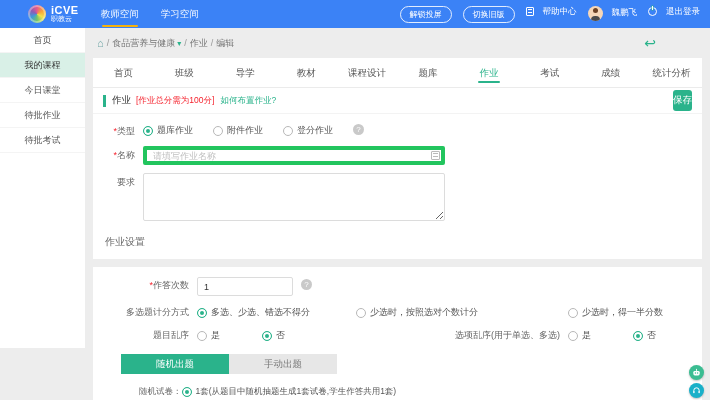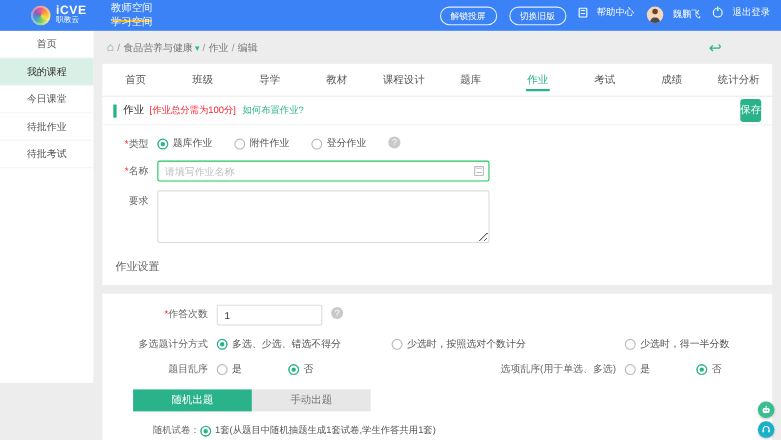--- a/index.html
+++ b/index.html
@@ -5,21 +5,21 @@
   * { box-sizing: border-box; margin: 0; padding: 0; }
   html,body { width:710px; height:400px; overflow:hidden; }
   body { font-family:"Liberation Sans","DejaVu Sans",sans-serif; background:#ededed; color:#555; font-size:9px; position:relative; }
 
   
   .topbar { position:absolute; top:0; left:0; width:710px; height:28px; background:#3b82f6; display:flex; align-items:center; color:#fff; padding:0 10px; z-index:10; }
   .logo { display:flex; align-items:center; margin-left:18px; cursor:pointer; }
   .logo-icon { width:18px; height:18px; border-radius:50%; background:conic-gradient(#e85a8a,#f7a437,#f3e14b,#6fc46a,#3f9bd8,#8e5bb5,#e85a8a); margin-right:5px; box-shadow:inset 0 0 0 2px rgba(255,255,255,.35); }
   .logo-title { font-size:11px; font-weight:bold; line-height:10px; letter-spacing:.5px; }
   .logo-sub { font-size:7px; line-height:8px; }
-  .topnav { display:flex; margin-left:22px;flex-direction:column; }
+  .topnav { display:flex; margin-left:22px; }
   .topnav-item { margin-right:22px; font-size:9.5px; position:relative; cursor:pointer; opacity:.95; }
   .topnav-item.active::after { content:""; position:absolute; left:1px; right:1px; bottom:-6px; height:2px; background:#ffb400; border-radius:1px; }
   .topbar-right { margin-left:auto; display:flex; align-items:flex-start; gap:11px; font-size:8.5px; }
   .pill { background:transparent; border:1px solid rgba(255,255,255,.85); color:#fff; border-radius:9px; font-size:8px; padding:2px 9px; font-family:inherit; cursor:pointer; }
   .hc, .user, .logout { display:flex; align-items:center; gap:9px; cursor:pointer; }
   .doc-icon { width:8px; height:9px; border:1px solid #fff; border-radius:1px; background:repeating-linear-gradient(#fff 0 1px, transparent 1px 3px) center/4px 5px no-repeat; }
   .avatar { width:15px; height:15px; border-radius:50%; background:#f6d7b8; position:relative; overflow:hidden; }
   .avatar::before { content:""; position:absolute; top:2px; left:5px; width:5px; height:5px; background:#6b4226; border-radius:50%; }
   .avatar::after { content:""; position:absolute; bottom:0; left:3px; width:9px; height:5px; background:#4a4a4a; border-radius:4px 4px 0 0; }
   .power-icon { width:9px; height:9px; border:1px solid #fff; border-radius:50%; position:relative; display:inline-block; }
@@ -60,21 +60,21 @@
   
   .frow { display:flex; align-items:flex-start; padding:4px 10px; font-size:9px; color:#555; }
   .lbl-a { width:32px; text-align:right; margin-right:8px; padding-top:3px; color:#666; flex:none; }
   .lbl-b { width:86px; text-align:right; margin-right:8px; padding-top:2px; color:#666; flex:none; }
   .req { color:#f5222d; }
   .radio { display:flex; align-items:center; cursor:pointer; margin-right:20px; padding-top:2px; }
   .rd { width:10px; height:10px; border-radius:50%; border:1px solid #b8b8b8; background:#fff; margin-right:4px; flex:none; }
   .radio.checked .rd { border-color:#2ab38b; background:#2ab38b; box-shadow:inset 0 0 0 2px #fff; }
   .info-icon { width:11px; height:11px; border-radius:50%; background:#c9c9c9; color:#fff; font-size:8px; text-align:center; line-height:11px; flex:none; margin-top:2px; cursor:pointer; }
   .text-wrap { position:relative; }
-  .text-input { width:302px; height:19px; border:1px solid #22c55e; border-radius:2px; font-size:9px; padding:0 20px 0 6px; color:#333; font-family:inherit; }
+  .text-input { width:302px; height:19px; border:4px solid #22c55e; border-radius:2px; font-size:9px; padding:0 20px 0 6px; color:#333; font-family:inherit; }
   .text-input::placeholder { color:#c0c0c0; }
   .input-icon { position:absolute; right:5px; top:5px; width:9px; height:9px; border:1px solid #bbb; border-radius:1px; background:repeating-linear-gradient(#bbb 0 1px, transparent 1px 3px) center/5px 5px no-repeat; cursor:pointer; }
   .req-area { width:302px; height:48px; border:1px solid #dcdcdc; border-radius:2px; resize:vertical; font-family:inherit; font-size:9px; padding:3px 6px; color:#333; }
   .section-title { padding:10px 12px 8px; font-size:10px; color:#666; }
   .small-input { width:96px; height:19px; border:1px solid #dcdcdc; border-radius:2px; font-size:9px; padding:0 6px; color:#333; font-family:inherit; margin-right:8px; }
   .ml26 { margin-left:26px; } .ml70 { margin-left:70px; }
   .ml150 { margin-left:150px; } .ml22 { margin-left:22px; }
   .mode-tabs { display:flex; margin:8px 0 2px 28px; }
   .mode-tab { width:108px; height:20px; line-height:20px; text-align:center; font-size:9.5px; background:#e7e7e7; color:#777; cursor:pointer; border:none; font-family:inherit; }
   .mode-tab.active { background:#2ab38b; color:#fff; }

